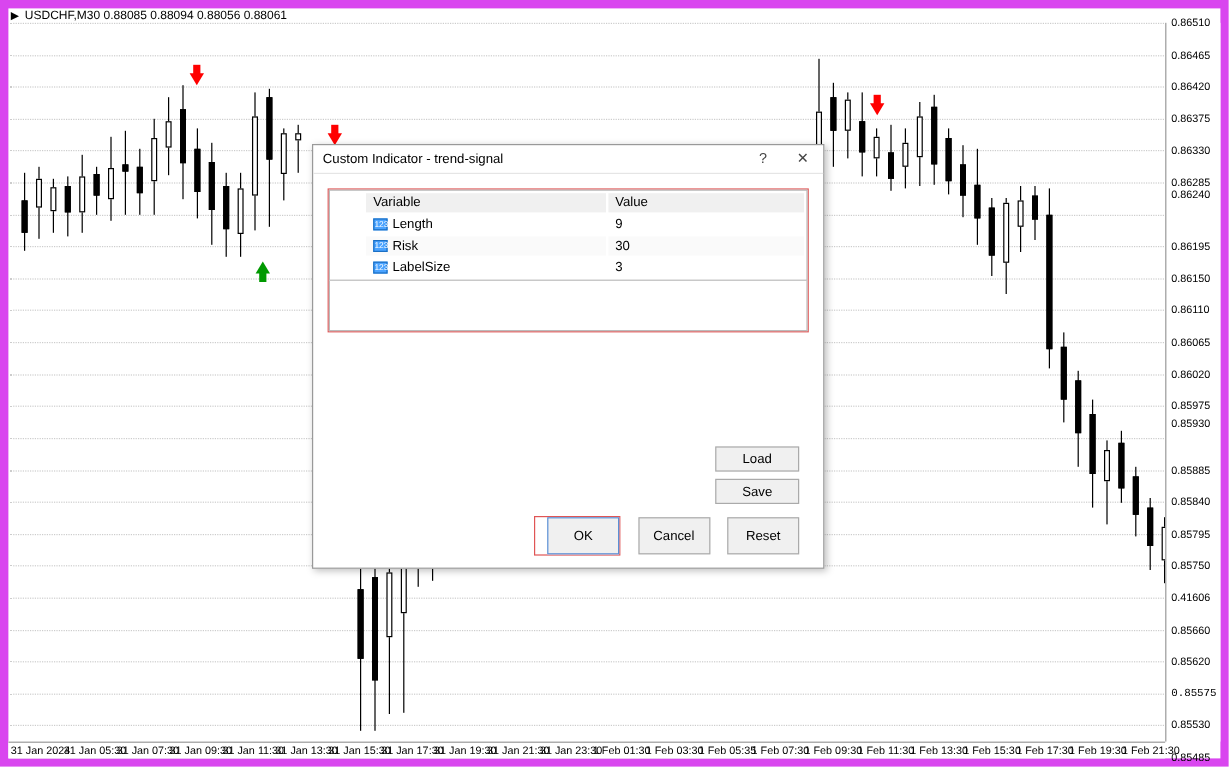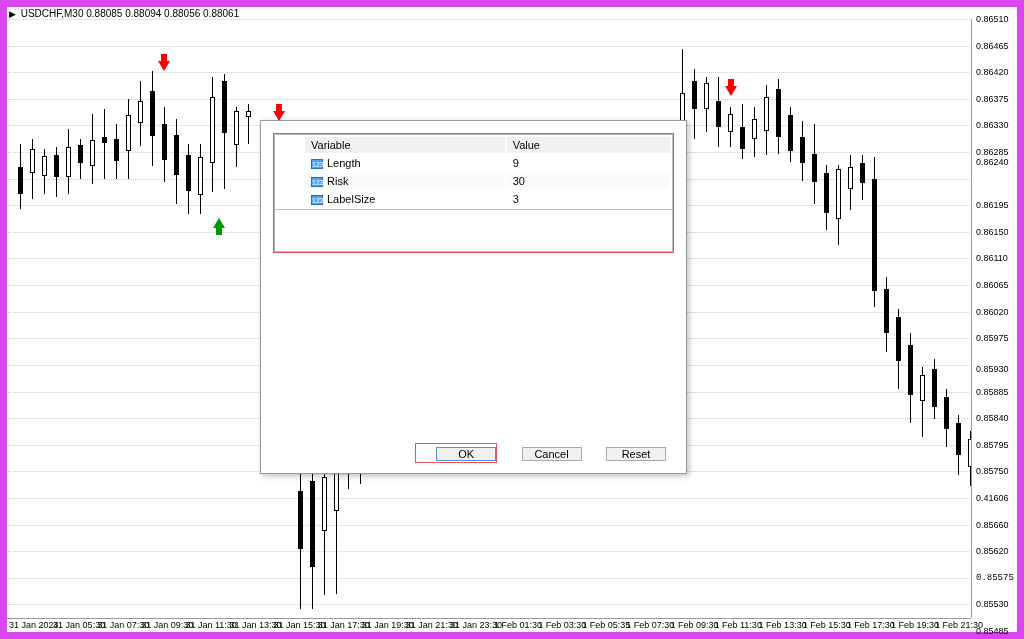--- a/index.html
+++ b/index.html
@@ -50,21 +50,21 @@
   .grid td { border:0; padding:2px 6px; height:16px; }
   .grid tr.row { border-top:1px solid #eee; }
   .grid tr.row:nth-child(even){ background:#fafafa; }
   .var-icon { display:inline-block; width:12px; height:10px; background:#4aa3ff; color:#fff; font-size:7px; text-align:center; line-height:10px; border:1px solid #1b6fc4; vertical-align:middle; margin-right:4px; }
 
   .right-btns { position:absolute; right:20px; top:251px; }
   .right-btns .wbtn { display:block; width:70px; height:21px; margin-bottom:6px; }
   .wbtn { font-size:11px; background:#f0f0f0; border:1px solid #aaa; cursor:pointer; }
 
   .dlg-footer { position:absolute; left:0; right:0; bottom:10px; text-align:right; padding-right:20px; }
-  .dlg-footer .wbtn { width:60px; height:14px; margin-left:20px; }
+  .dlg-footer .wbtn { width:60px; height:31px; margin-left:10px; }
   .ok-ring { border:1px solid #e05555; display:inline-block; }
   .ok-ring .wbtn{ border:1px solid #5a8fd6; }
 </style>
 </head>
 <body>
 <div class="frame">
 
 <div class="symbol-line">
   <span class="hdr-arrow">▶</span>
   <span>USDCHF,M30  0.88085 0.88094 0.88056 0.88061</span>
@@ -312,21 +312,21 @@
       <div class="ylabel" style="top: 74.8261px;">0.86375</div>
       <div class="ylabel" style="top: 101.435px;">0.86330</div>
       <div class="ylabel" style="top: 128.043px;">0.86285</div>
       <div class="ylabel" style="top: 138px;">0.86240</div>
       <div class="ylabel" style="top: 181.261px;">0.86195</div>
       <div class="ylabel" style="top: 207.87px;">0.86150</div>
       <div class="ylabel" style="top: 234.478px;">0.86110</div>
       <div class="ylabel" style="top: 261.087px;">0.86065</div>
       <div class="ylabel" style="top: 287.696px;">0.86020</div>
       <div class="ylabel" style="top: 314.304px;">0.85975</div>
-      <div class="ylabel" style="top: 345px;">0.85930</div>
+      <div class="ylabel" style="top: 329px;">0.85930</div>
       <div class="ylabel" style="top: 367.522px;">0.85885</div>
       <div class="ylabel" style="top: 394.13px;">0.85840</div>
       <div class="ylabel" style="top: 420.739px;">0.85795</div>
       <div class="ylabel" style="top: 447.348px;">0.85750</div>
       <div class="ylabel" style="top: 473.957px;">0.41606</div>
       <div class="ylabel" style="top: 500.565px;">0.85660</div>
       <div class="ylabel" style="top: 527.174px;">0.85620</div>
       <div class="ylabel" style="top: 553.783px; font-family: Liberation Mono, monospace;">0.85575</div>
       <div class="ylabel" style="top: 580.391px;">0.85530</div>
       <div class="ylabel" style="top: 607px;">0.85485</div>
@@ -351,20 +351,27 @@
       <div class="xlabel" style="left: 663.429px;">1 Feb 09:30</div>
       <div class="xlabel" style="left: 707.524px;">1 Feb 11:30</div>
       <div class="xlabel" style="left: 751.619px;">1 Feb 13:30</div>
       <div class="xlabel" style="left: 795.714px;">1 Feb 15:30</div>
       <div class="xlabel" style="left: 839.81px;">1 Feb 17:30</div>
       <div class="xlabel" style="left: 883.905px;">1 Feb 19:30</div>
       <div class="xlabel" style="left: 928px;">1 Feb 21:30</div>
     </div>
 
 <div class="dialog">
+  <div class="dlg-title">
+    <span>Custom Indicator - trend-signal</span>
+    <div class="dlg-sys">
+      <span class="dlg-btn">?</span>
+      <span class="dlg-btn">✕</span>
+    </div>
+  </div>
   <div class="body">
     <div class="grid-wrap">
       <table class="grid">
         <tbody>
               <tr class="hdr">
           <td style="width:55%"><span>Variable</span></td>
           <td><span>Value</span></td>
         </tr>
         </tbody>
             <tbody id="gridbody">
@@ -378,20 +385,24 @@
               </tr>
               <tr class="row">
                 <td><span class="var-icon">123</span><span>LabelSize</span></td>
                 <td>3</td>
               </tr>
             </tbody>
       </table>
       <div style="height:42px;border:1px solid #bbb;border-top:none;"></div>
     </div>
   </div>
+  <div class="right-btns">
+    <button class="wbtn">Load</button>
+    <button class="wbtn">Save</button>
+  </div>
   <div class="dlg-footer">
     <span class="ok-ring">
       <button class="wbtn">OK</button>
     </span>
     <button class="wbtn">Cancel</button>
     <button class="wbtn">Reset</button>
   </div>
 </div>
 
 </div>

